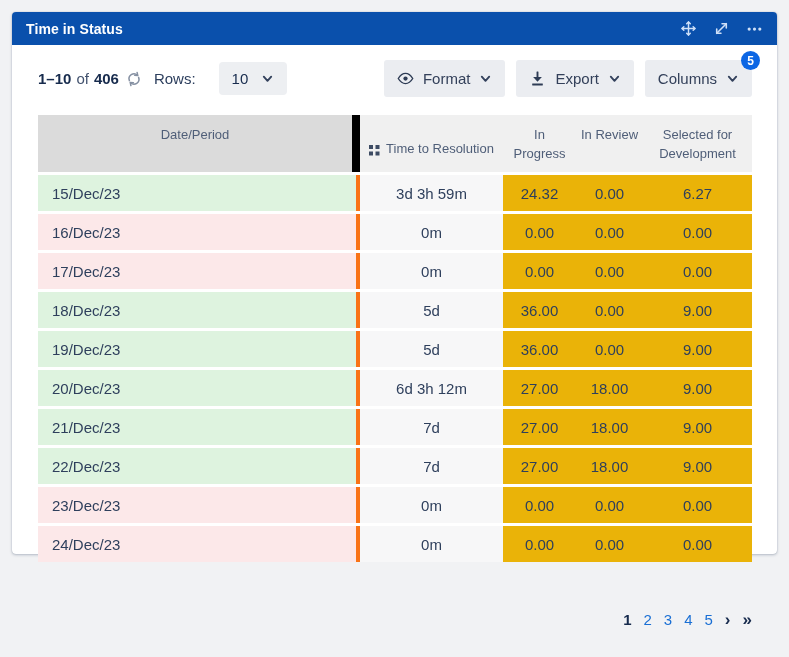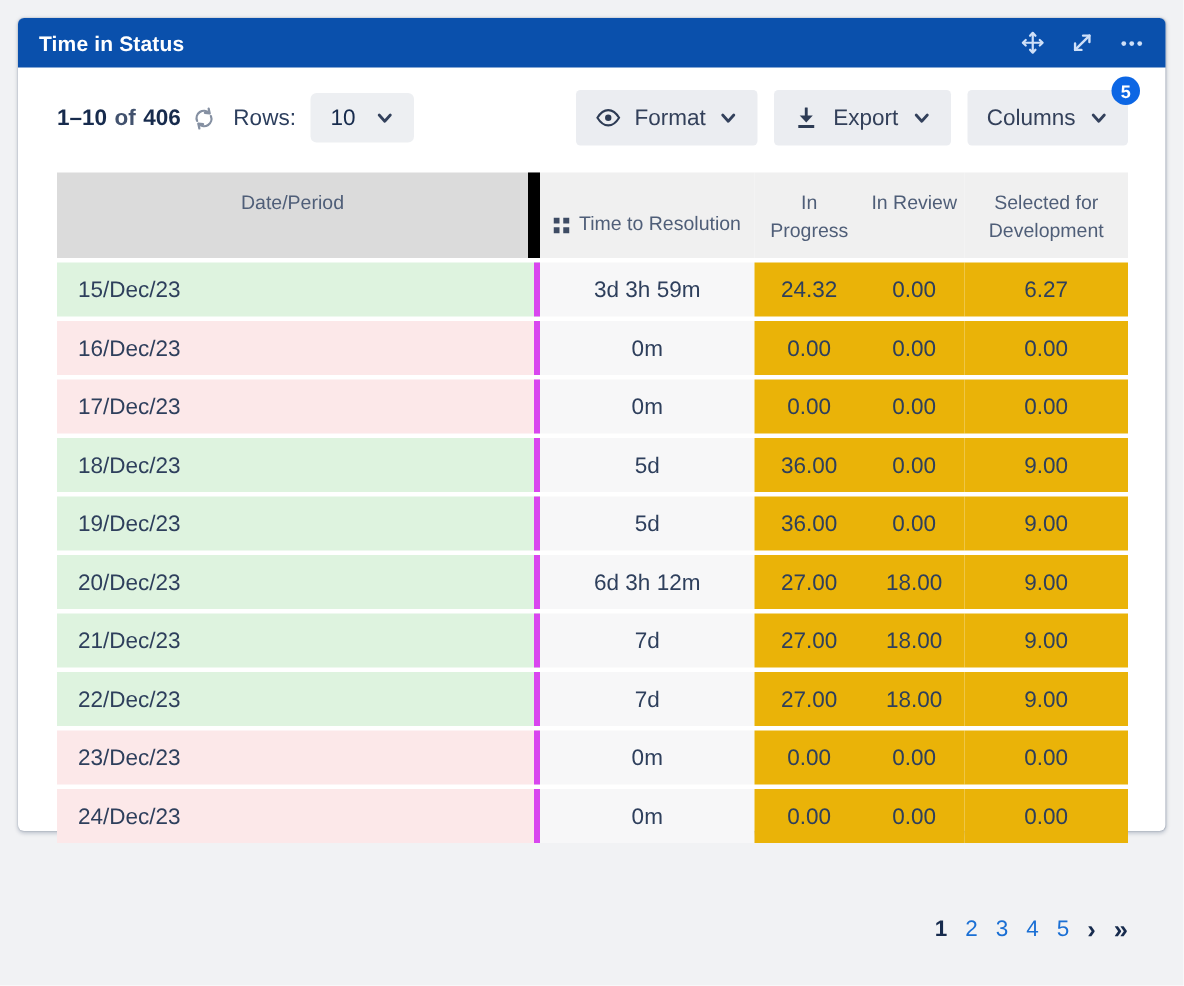--- a/index.html
+++ b/index.html
@@ -20,23 +20,23 @@
     display:flex;align-items:center;padding:0 14px;
   }
   .card-title{color:#ffffff;font-size:14px;font-weight:bold;flex:1;letter-spacing:.1px;}
   .header-icons{display:flex;align-items:center;gap:16px;}
   .hicon{width:17px;height:17px;color:#cfe0f8;display:block;cursor:pointer;}
   
   .content{padding:15px 25px 0 26px;}
   .toolbar{display:flex;align-items:center;justify-content:space-between;height:37px;}
   .toolbar-left{display:flex;align-items:center;font-size:15px;color:#172b4d;}
   .toolbar-left b{font-weight:bold;text-align:right;}
-  .of-label{margin:0 5px;color:#42526e;font-weight:bold;}
+  .of-label{margin:0 5px;color:#42526e;}
   .refresh{width:16px;height:16px;margin-left:7px;color:#8590a2;cursor:pointer;}
-  .rows-label{margin-left:12px;margin-right:10px;color:#2c3e5d;}
+  .rows-label{margin-left:12px;margin-right:23px;color:#2c3e5d;}
   .rows-select{
     display:flex;align-items:center;gap:13px;height:33px;padding:0 13px;
     background:#edeff2;border-radius:4px;color:#172b4d;font-size:15px;cursor:pointer;
   }
   .chev{width:13px;height:13px;color:#33415c;}
   .toolbar-right{display:flex;gap:11px;}
   .btn{
     position:relative;display:flex;align-items:center;gap:9px;height:37px;
     padding:0 13px;background:#ebedf1;border-radius:3px;border:none;
     font-size:15px;color:#33405a;font-family:inherit;cursor:pointer;
@@ -57,21 +57,21 @@
     background:#f0f0f0;color:#4f5e78;font-size:13px;line-height:19px;
     height:57px;box-sizing:border-box;padding:10px 4px 0 4px;text-align:center;
   }
   .th.date-h{background:#dbdbdb;border-right:8px solid #000000;}
   .th.ttr-h{display:flex;justify-content:center;align-items:center;gap:6px;cursor:pointer;}
   .drag-grid{width:11px;height:11px;margin-top:4px;flex:none;}
   .cell{
     height:36px;display:flex;align-items:center;justify-content:center;
     font-size:15px;color:#2e3f5c;background:#eab308;box-sizing:border-box;
   }
-  .cell.date{justify-content:flex-start;padding-left:14px;border-right:4px solid #d946ef;}
+  .cell.date{justify-content:flex-start;padding-left:14px;border-right:4px solid #f97316;}
   .cell.date[data-tone="green"]{background:#def3df;}
   .cell.date[data-tone="pink"]{background:#fce8e9;}
   .cell.ttr{background:#f7f7f8;}
   
   .pagination{
     margin-top:49px;display:flex;justify-content:flex-end;align-items:center;
     gap:12px;font-size:15px;
   }
   .page-current{color:#172b4d;font-weight:bold;cursor:pointer;}
   .page-link{color:#1a6fd4;text-decoration:none;cursor:pointer;}

